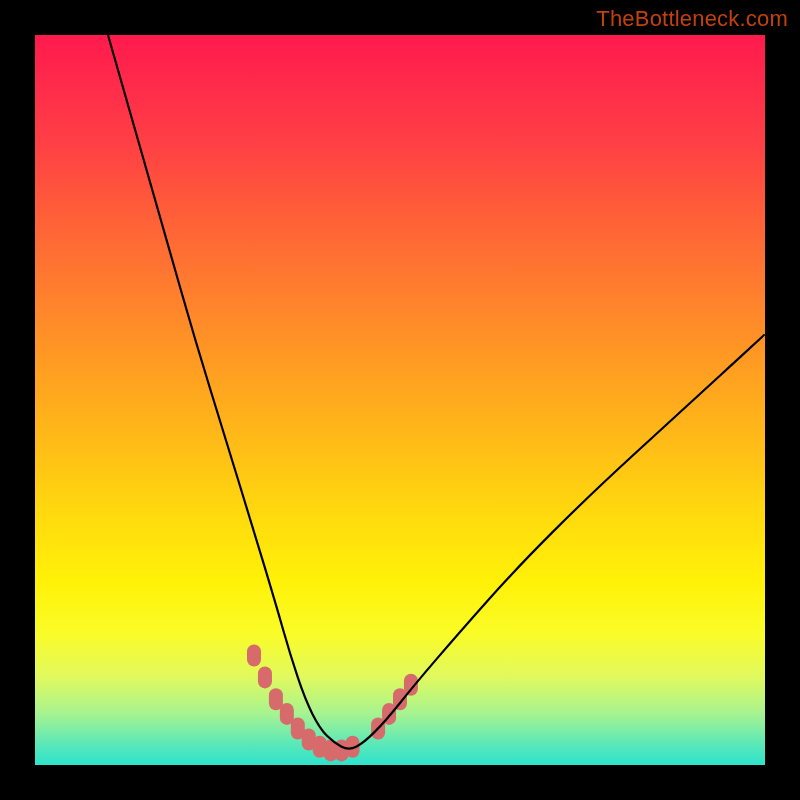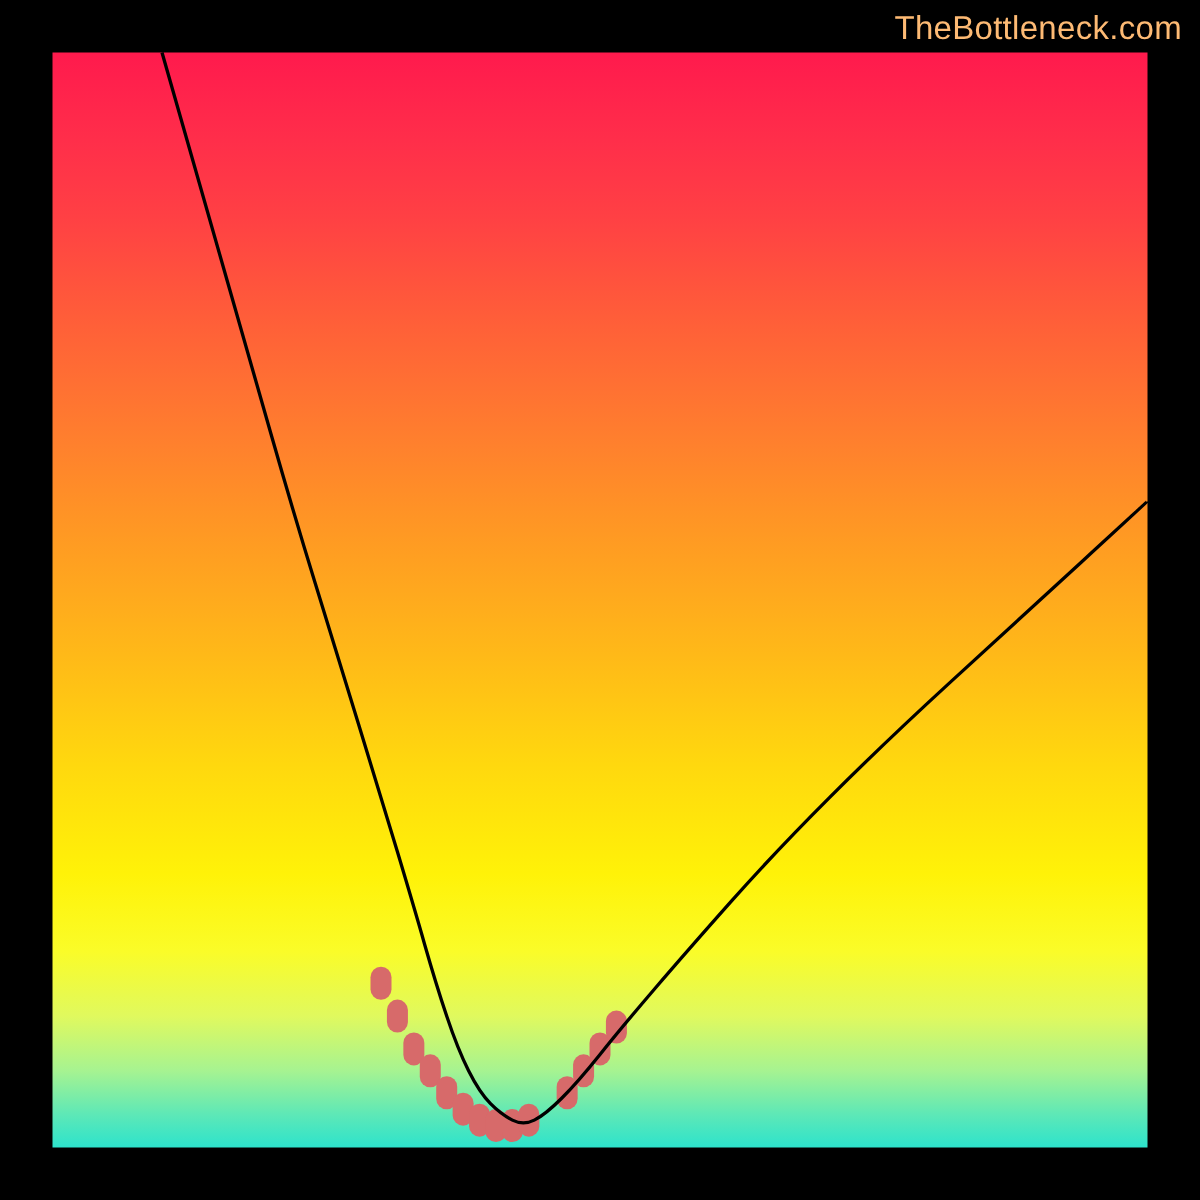--- a/index.html
+++ b/index.html
@@ -39,21 +39,21 @@
       #e0f95e 88%,
       #a6f391 93%,
       #5de8b7 97%,
       #2de3cc 100%
     );
   }
   .watermark {
     position: absolute;
     top: 6px;
     right: 12px;
-    color: #fdba74;
+    color: #c2410c;
     font-size: 22px;
     letter-spacing: 0.2px;
   }
   svg.curve {
     position: absolute;
     left: 0;
     top: 0;
     width: 730px;
     height: 730px;
     overflow: visible;

